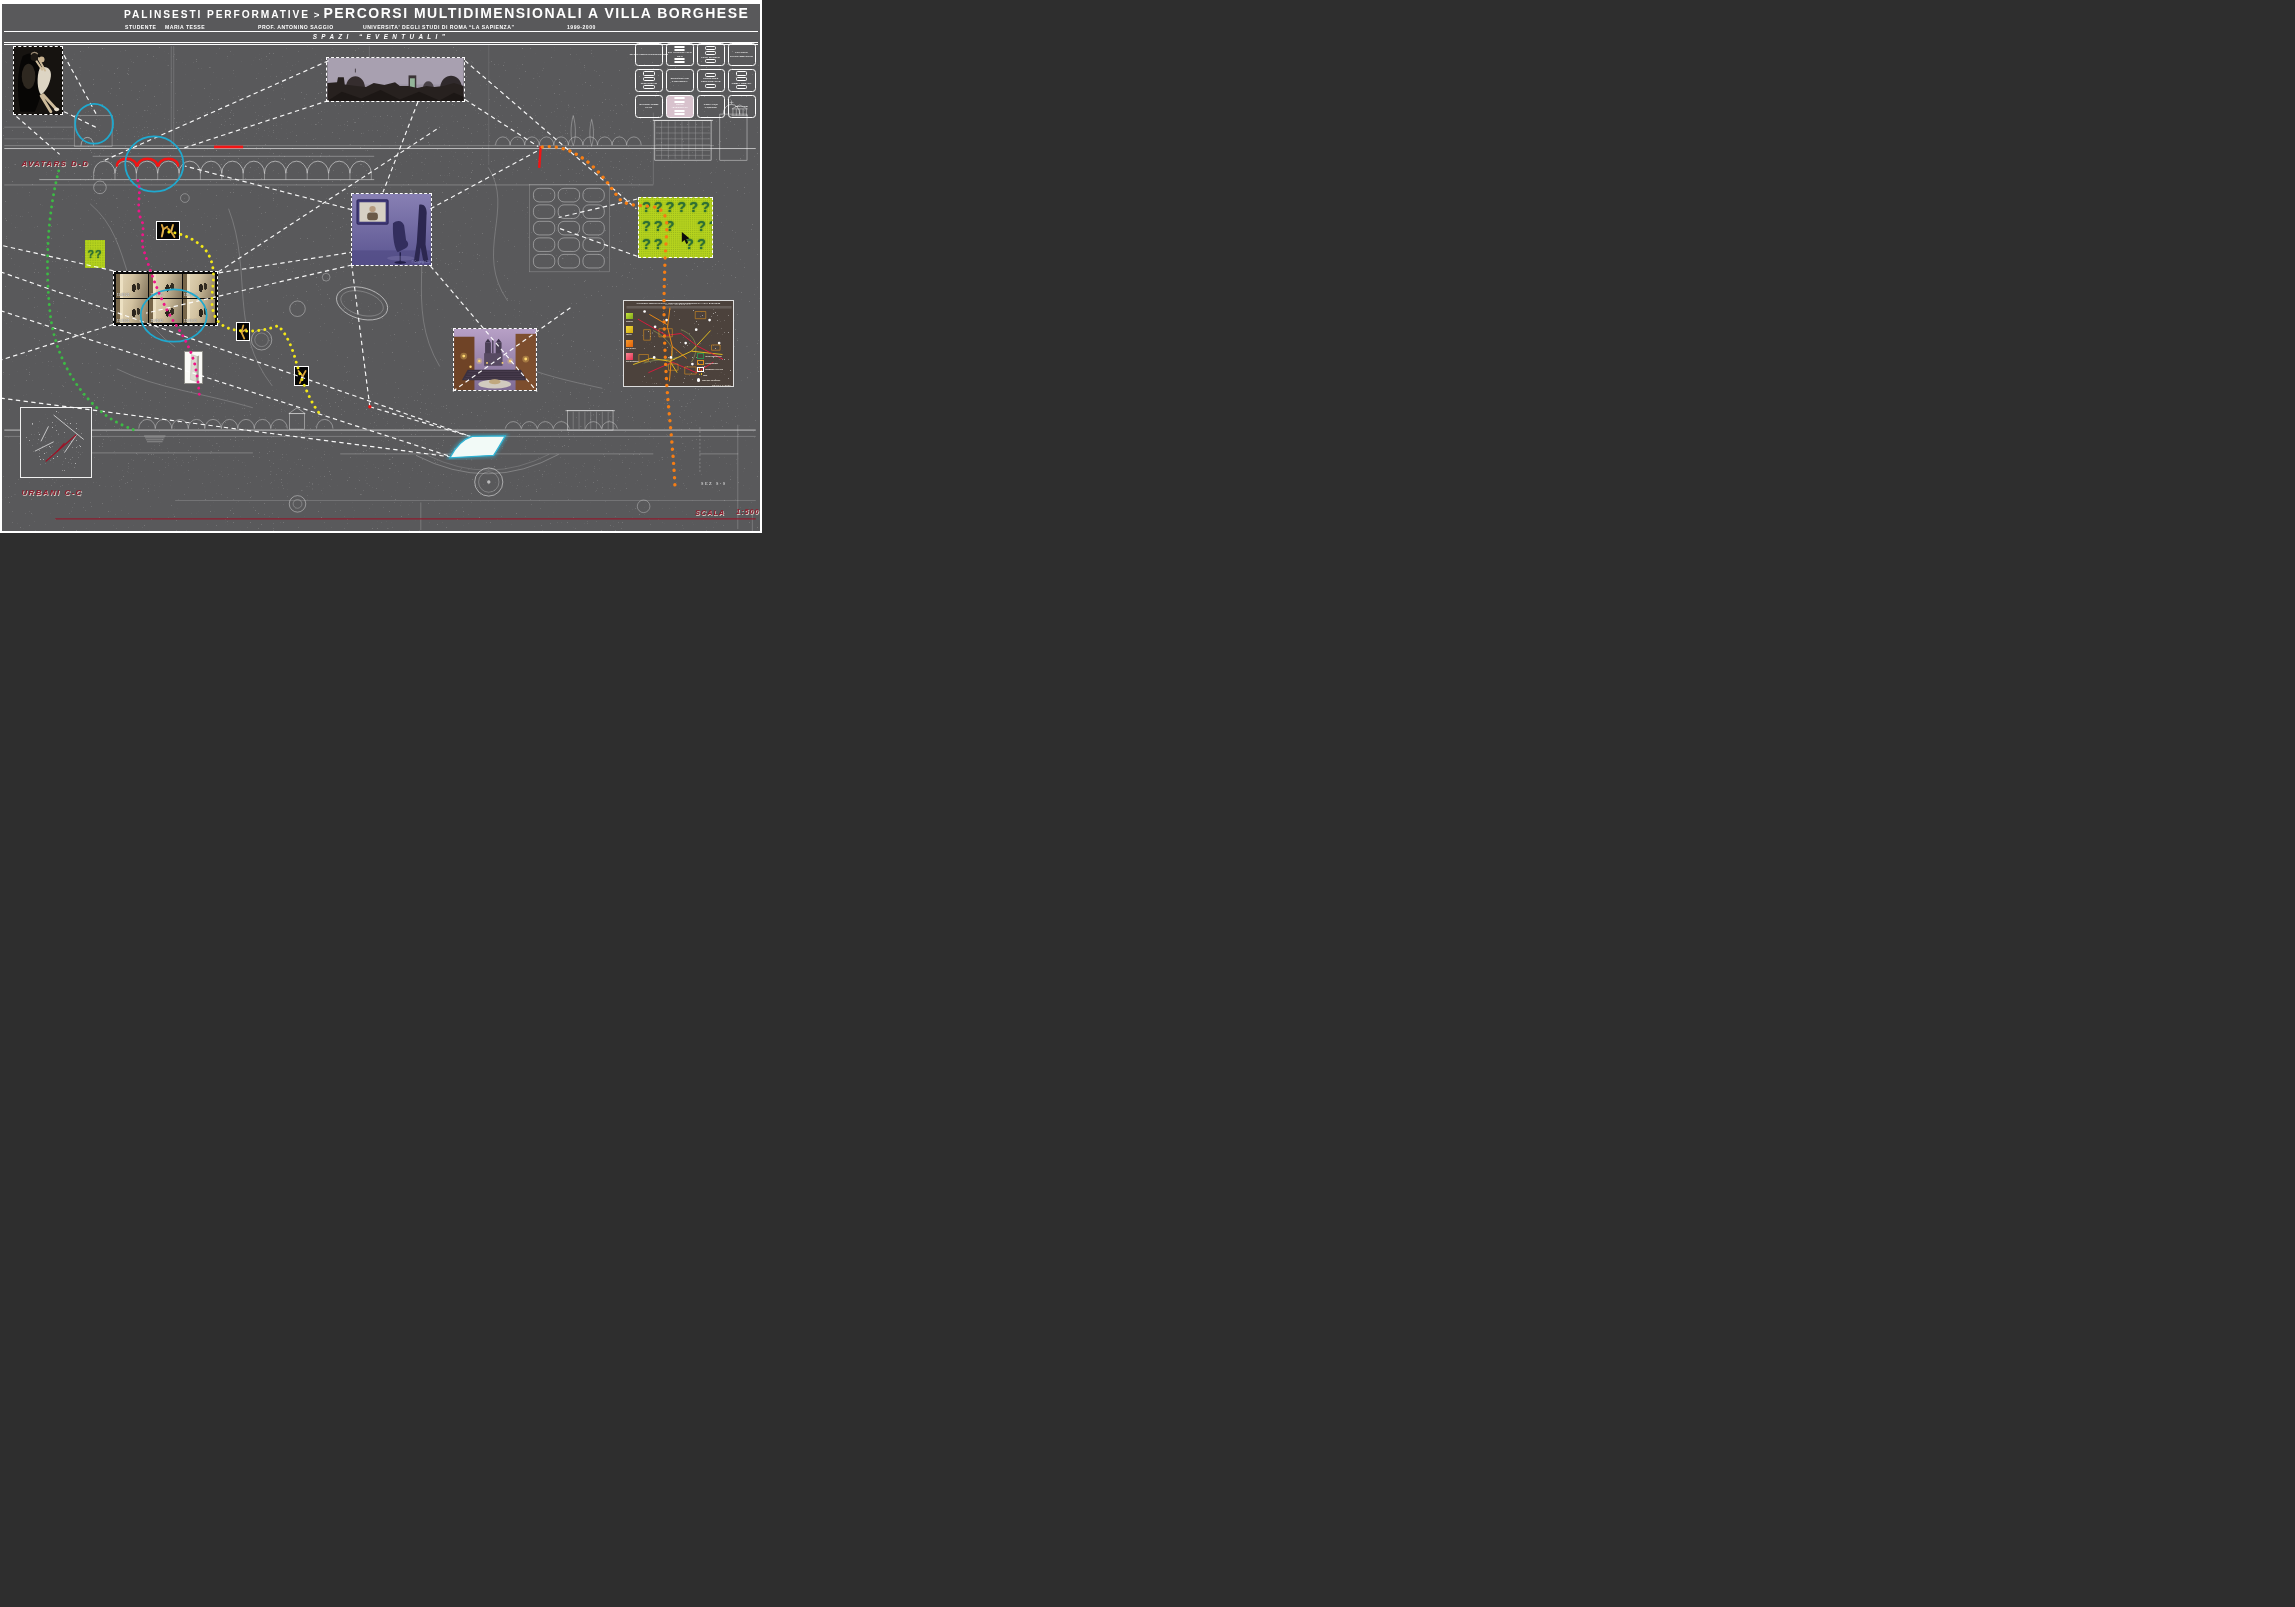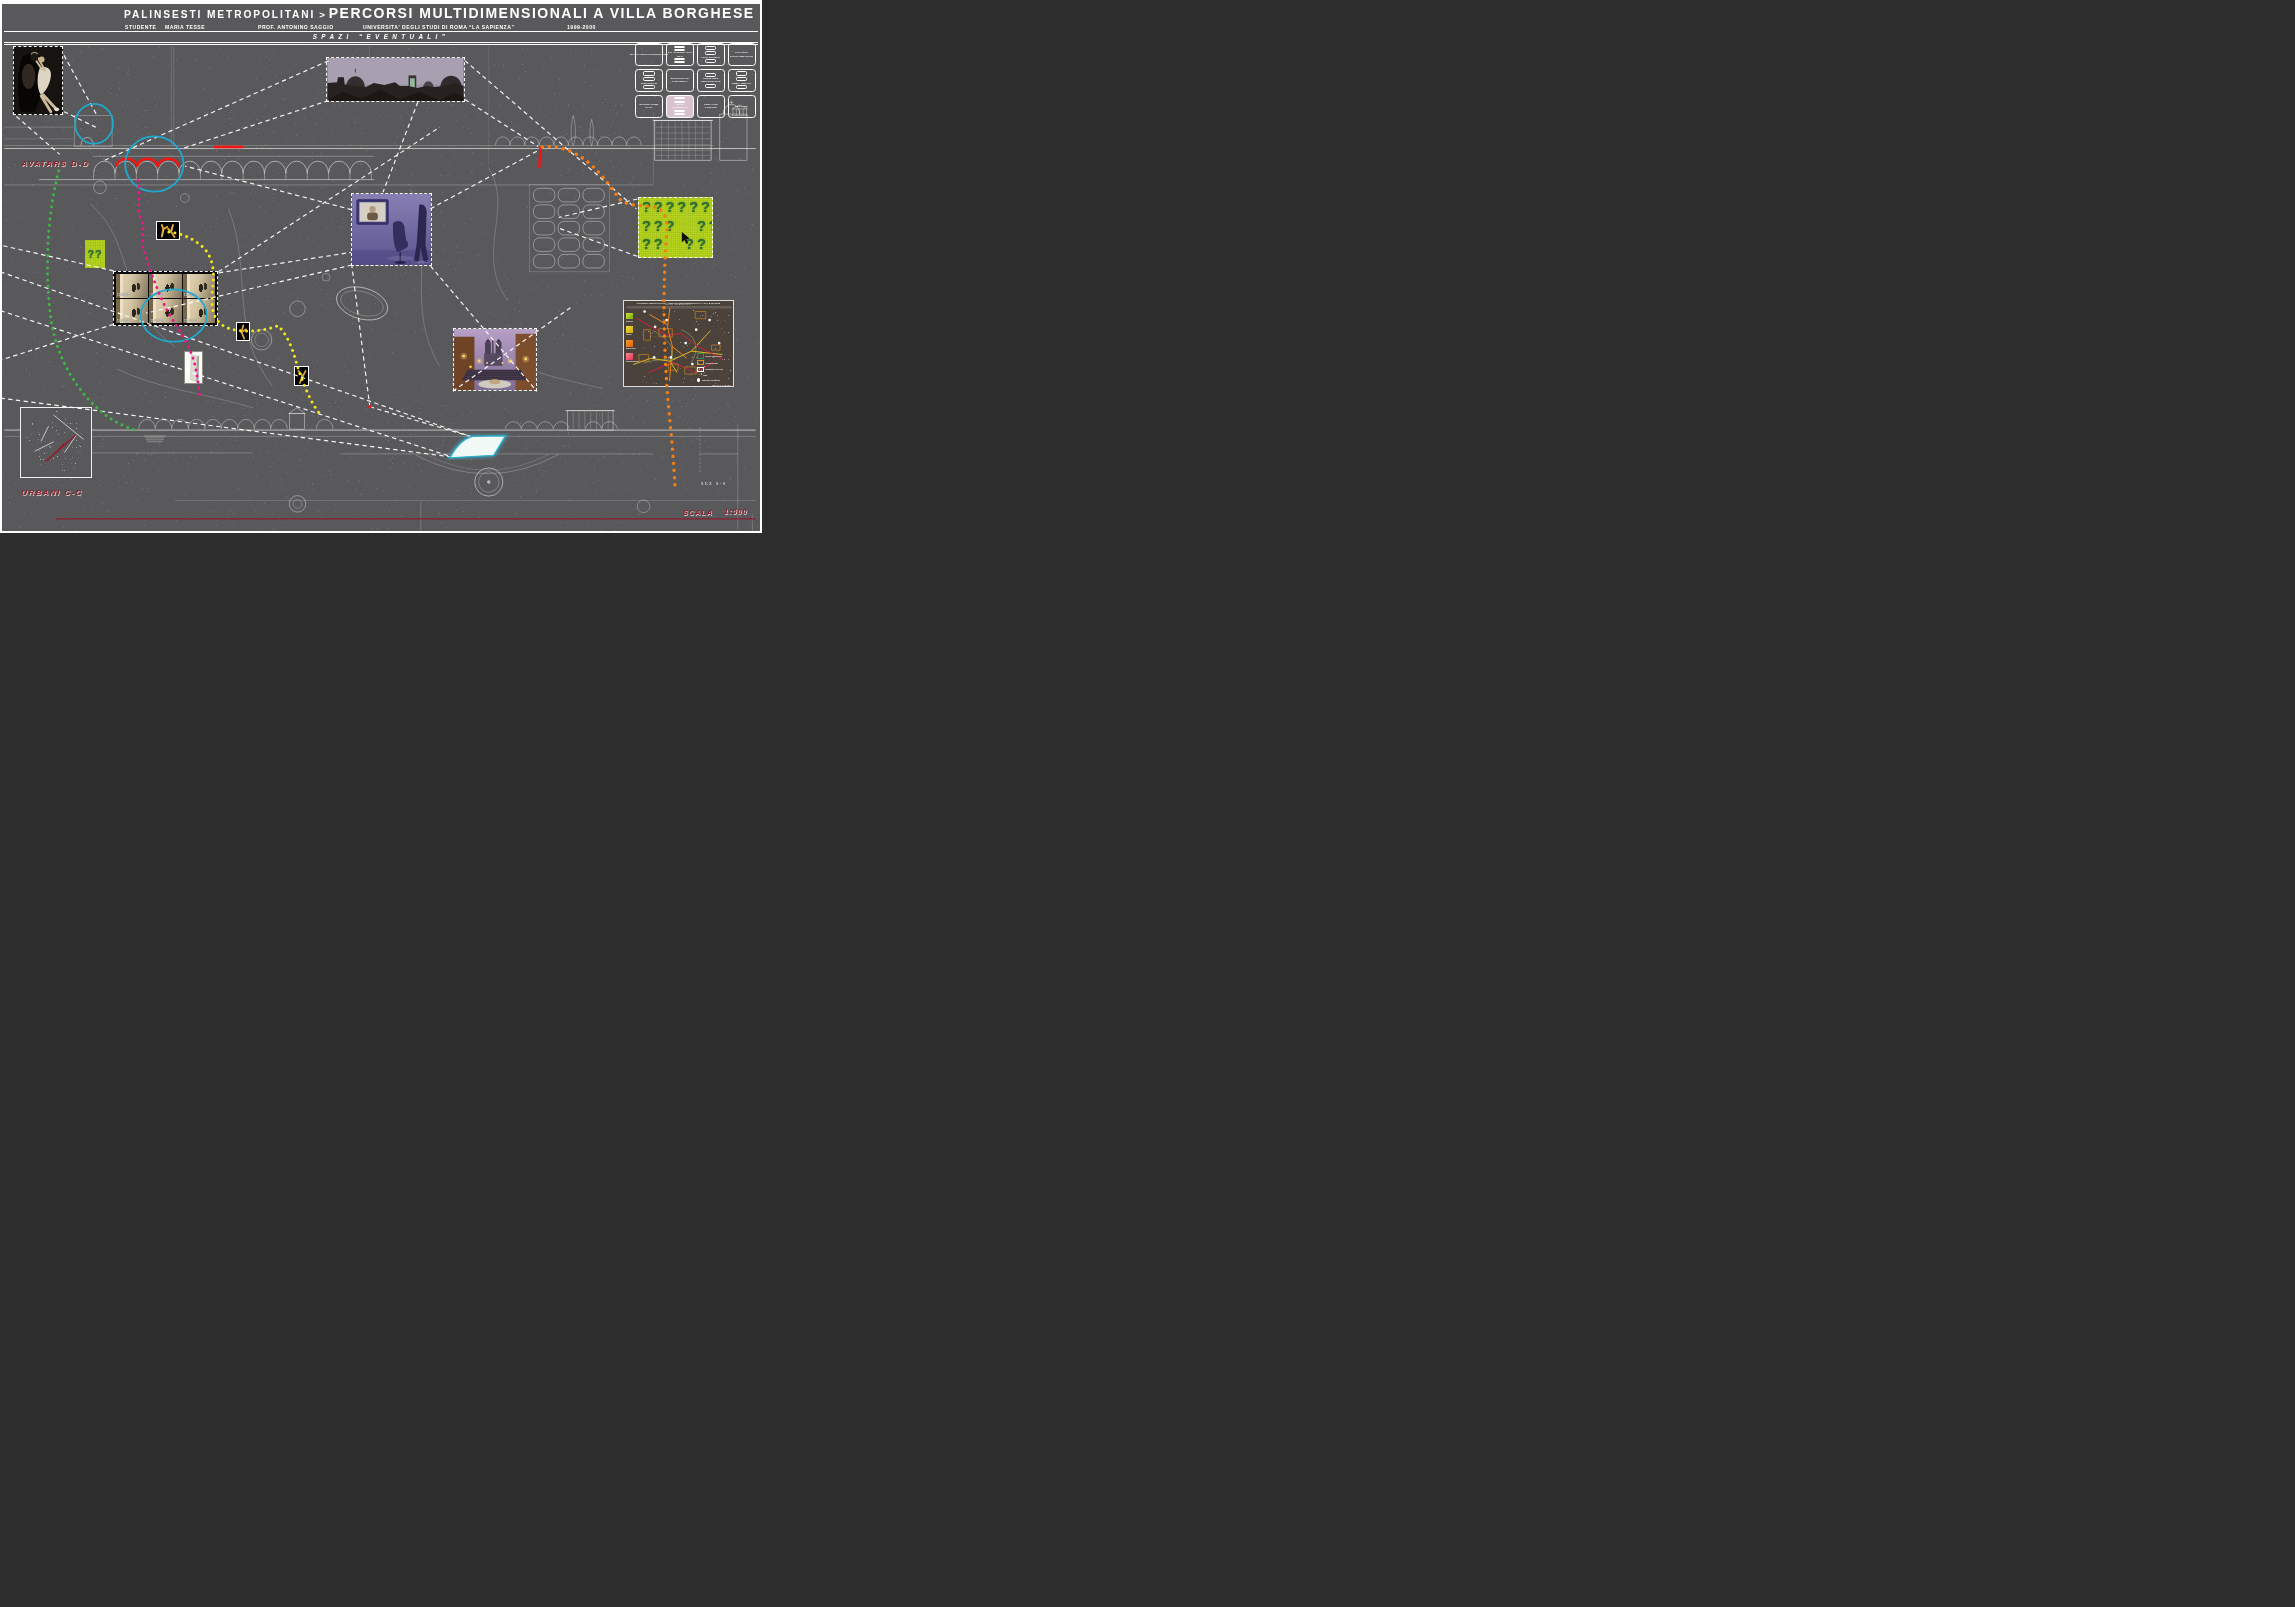--- a/index.html
+++ b/index.html
@@ -31,21 +31,21 @@
         align-items:center;justify-content:center;padding:1px;position:relative;}
   .card .lbl{color:#fff;font-size:2.2px;font-weight:bold;letter-spacing:0.2px;text-align:center;line-height:1.4;}
   .pill{width:9.2px;height:2.2px;border:0.5px solid #fff;border-radius:1.5px;margin:0.6px 0;}
   .pill.solid{background:#fff;}
   .card.hl{background:#d8c2cd;}
 
   
   .sez{position:absolute;z-index:6;color:#8e1d2e;font-weight:bold;font-style:italic;
        font-size:7.8px;letter-spacing:1.5px;text-shadow:0.8px 0.8px 0 #d9cec6;white-space:nowrap;}
   .scala{position:absolute;z-index:6;color:#8e1d2e;font-weight:bold;font-style:italic;
-       font-size:7.3px;letter-spacing:1px;text-shadow:0.7px 0.7px 0 #d9cec6;white-space:nowrap;}
+       font-size:7.3px;letter-spacing:1px;text-shadow:0.7px 0.7px 0 #d9cec6;white-space:nowrap;margin-left:12px;}
   .sezss{position:absolute;z-index:6;color:#ededed;font-family:"Liberation Serif",serif;
        font-size:4.4px;letter-spacing:1.5px;}
 
   
   .surv{left:113px;top:271px;width:105px;height:55px;background:#0b0b0b;padding:1.9px;
         display:grid;grid-template-columns:repeat(3,1fr);gap:1.5px;}
   .cell{position:relative;background:
      radial-gradient(ellipse 3.4px 6.3px at 56% 58%,#2a241c 60%,rgba(0,0,0,0) 61%),
      radial-gradient(ellipse 2.9px 5.8px at 70% 52%,#342d22 60%,rgba(0,0,0,0) 61%),
      linear-gradient(90deg,#776649 0 13%,#ece0c2 13% 21%,rgba(0,0,0,0) 21%),
@@ -287,21 +287,21 @@
     </g>
   </svg>
 
   <div class="frame" style="left:0;top:0;width:762px;height:3.9px;"></div>
   <div class="frame" style="left:0;top:0;width:2.4px;height:533px;"></div>
   <div class="frame" style="right:0;top:0;width:2.4px;height:533px;"></div>
   <div class="frame" style="left:0;bottom:0;width:762px;height:1.9px;"></div>
 
   <div class="hdr">
     <div class="title">
-      <span class="t1">PALINSESTI METROPOLITANI</span><span class="ar">&gt;</span><span class="t2">PERCORSI MULTIDIMENSIONALI A VILLA BORGHESE</span>
+      <span class="t1">PALINSESTI PERFORMATIVE</span><span class="ar">&gt;</span><span class="t2">PERCORSI MULTIDIMENSIONALI A VILLA BORGHESE</span>
     </div>
     <span class="meta" style="left:125px;">STUDENTE</span>
     <span class="meta" style="left:165px;">MARIA TESSE</span>
     <span class="meta" style="left:258px;">PROF. ANTONINO SAGGIO</span>
     <span class="meta" style="left:363px;">UNIVERSITA' DEGLI STUDI DI ROMA “LA SAPIENZA”</span>
     <span class="meta" style="left:567px;">1999-2000</span>
     <div class="rule" style="left:3.9px;top:31px;width:754px;height:1px;"></div>
     <div class="band">SPAZI  “EVENTUALI”</div>
     <div class="rule" style="left:3.9px;top:42px;width:754px;height:0.8px;"></div>
     <div class="rule" style="left:3.9px;top:44px;width:754px;height:0.8px;"></div>

